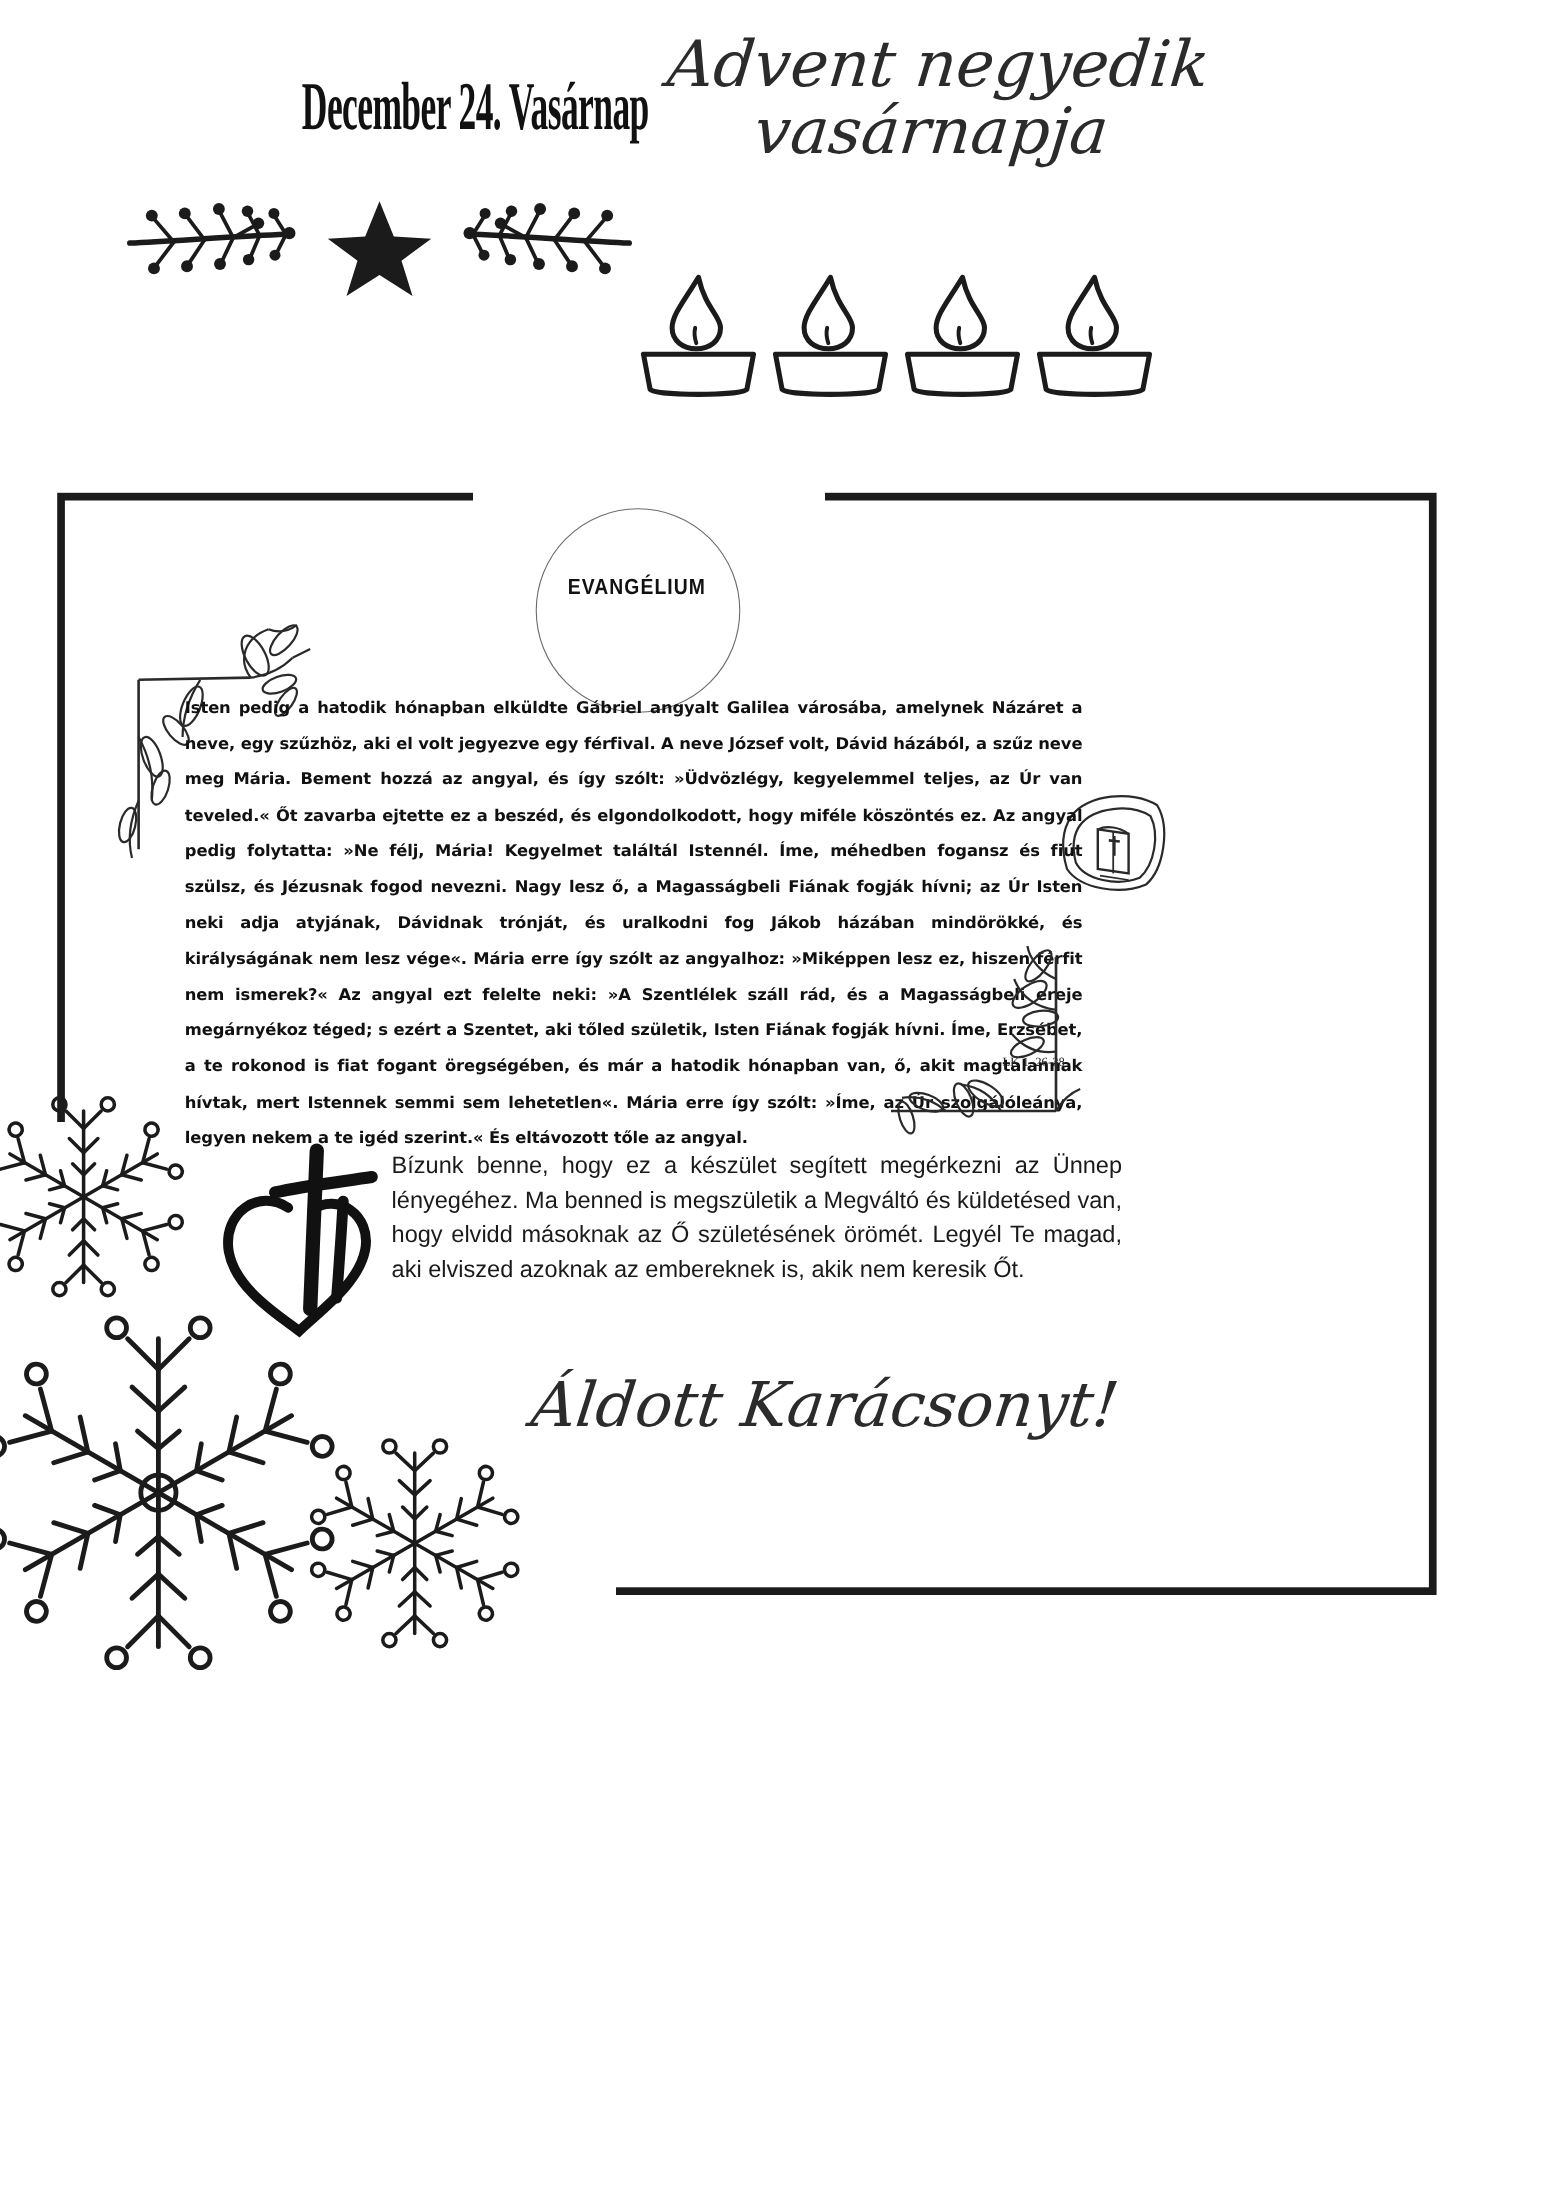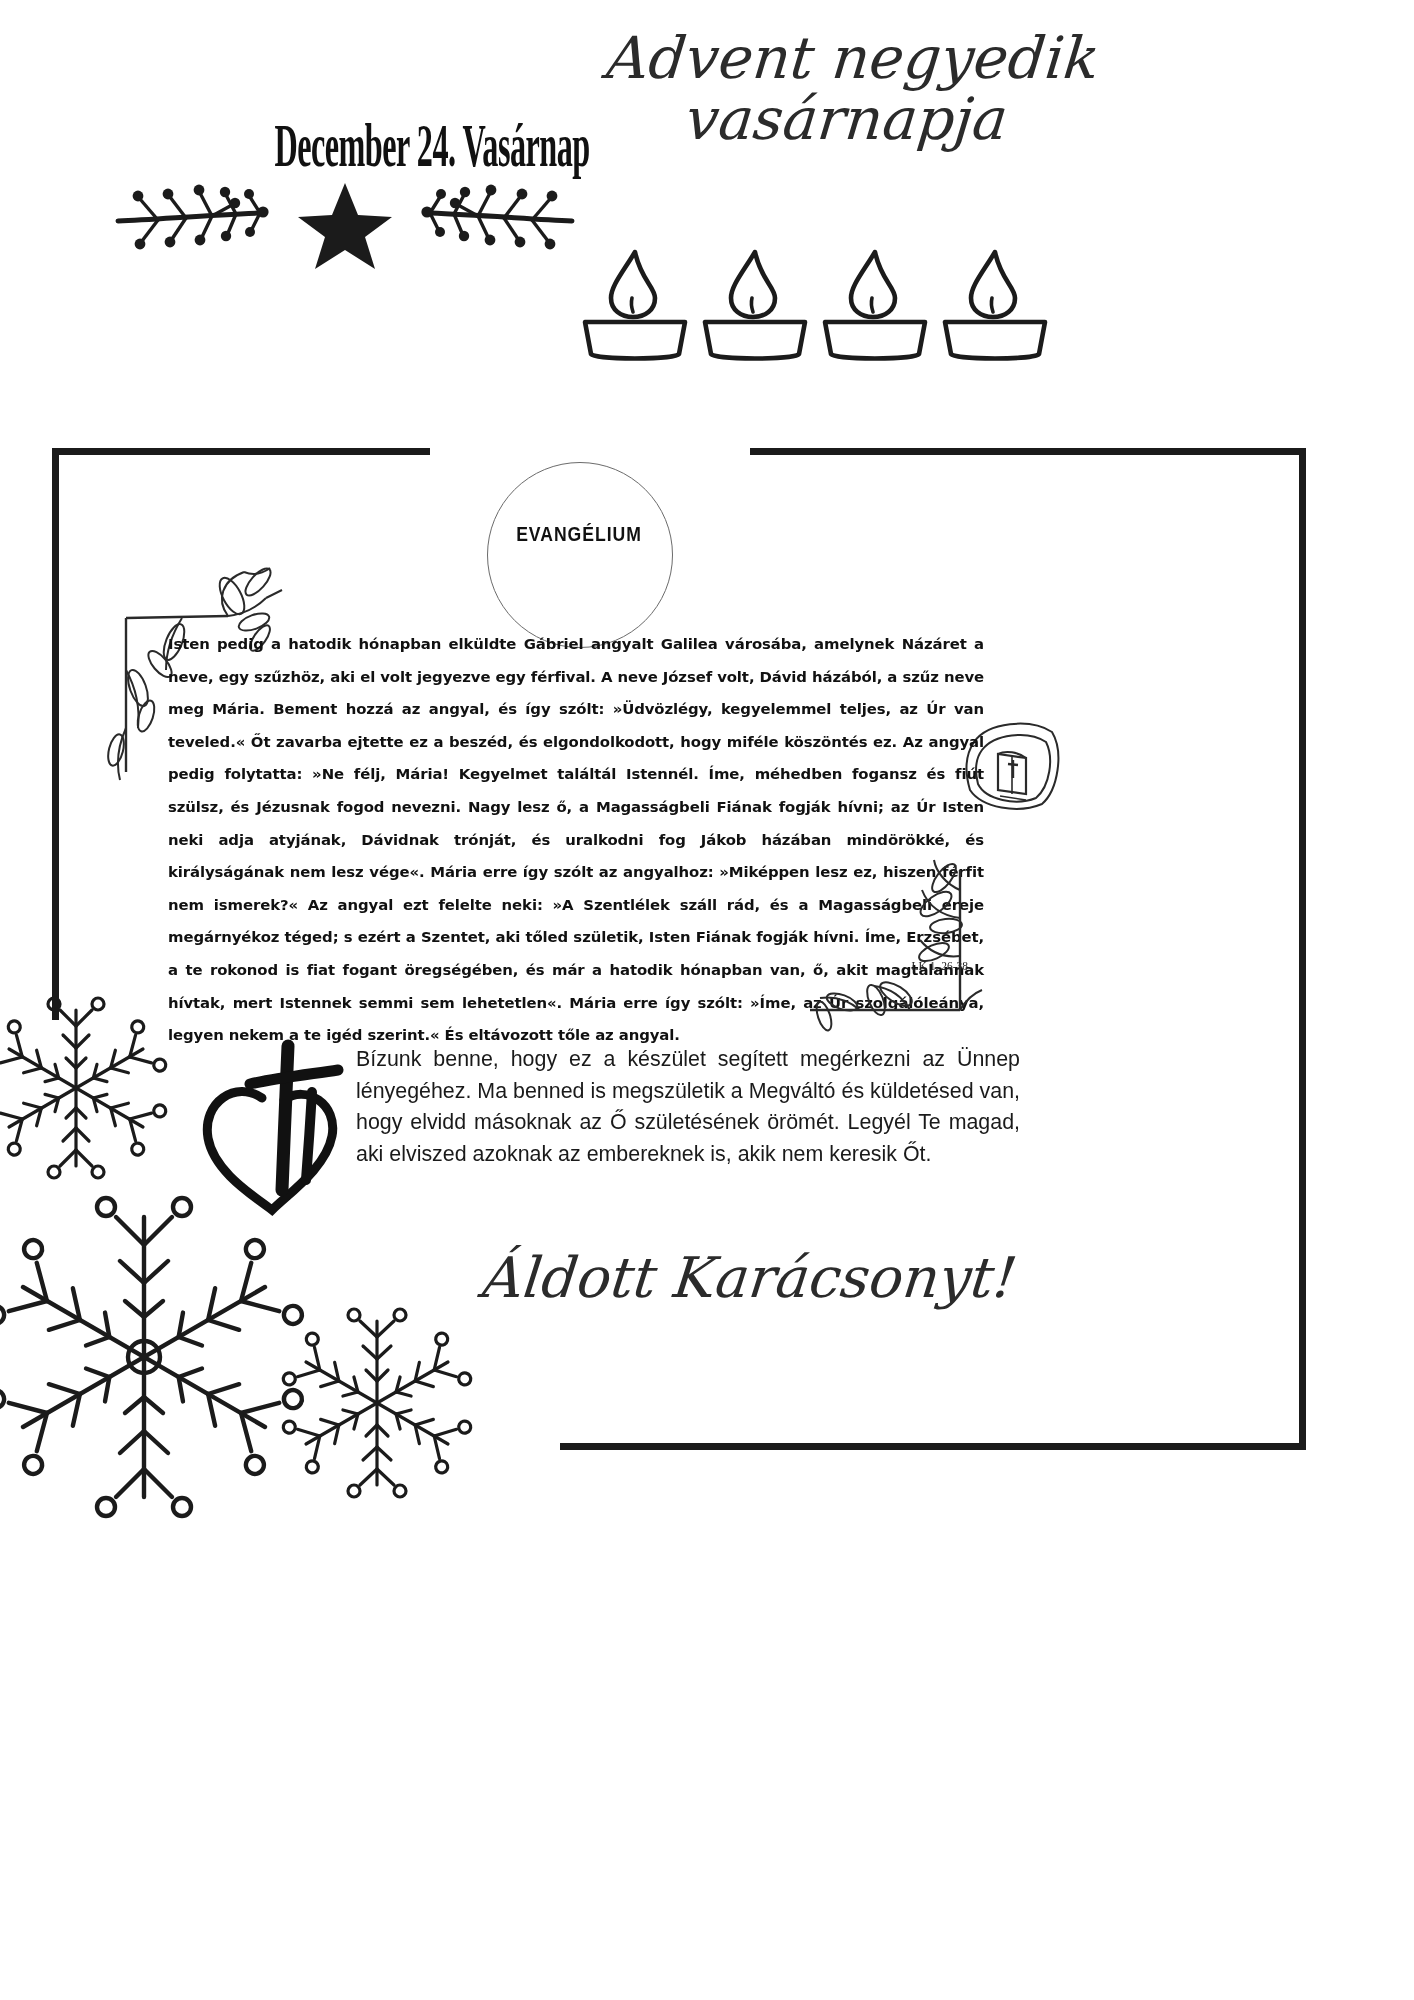--- a/index.html
+++ b/index.html
@@ -20,21 +20,21 @@
     font-family:"Liberation Serif",serif;
     font-weight:700;
     font-size:62px;
     letter-spacing:-1px;
     transform:scaleX(.52);
     transform-origin:center top;
     white-space:nowrap;
     color:#111;
   }
   .date-title-wrap{
-    position:absolute;left:0px;top:0px;width:700px;height:160px;margin-top:48px;
+    position:absolute;left:0px;top:0px;width:700px;height:160px;
   }
   .script-title{
     position:absolute;left:600px;top:28px;width:500px;
     text-align:center;
     font-family:"DejaVu Serif",serif;
     font-style:italic;
     font-weight:300;
     font-size:58px;
     line-height:1.05;
     color:#2b2b2b;

